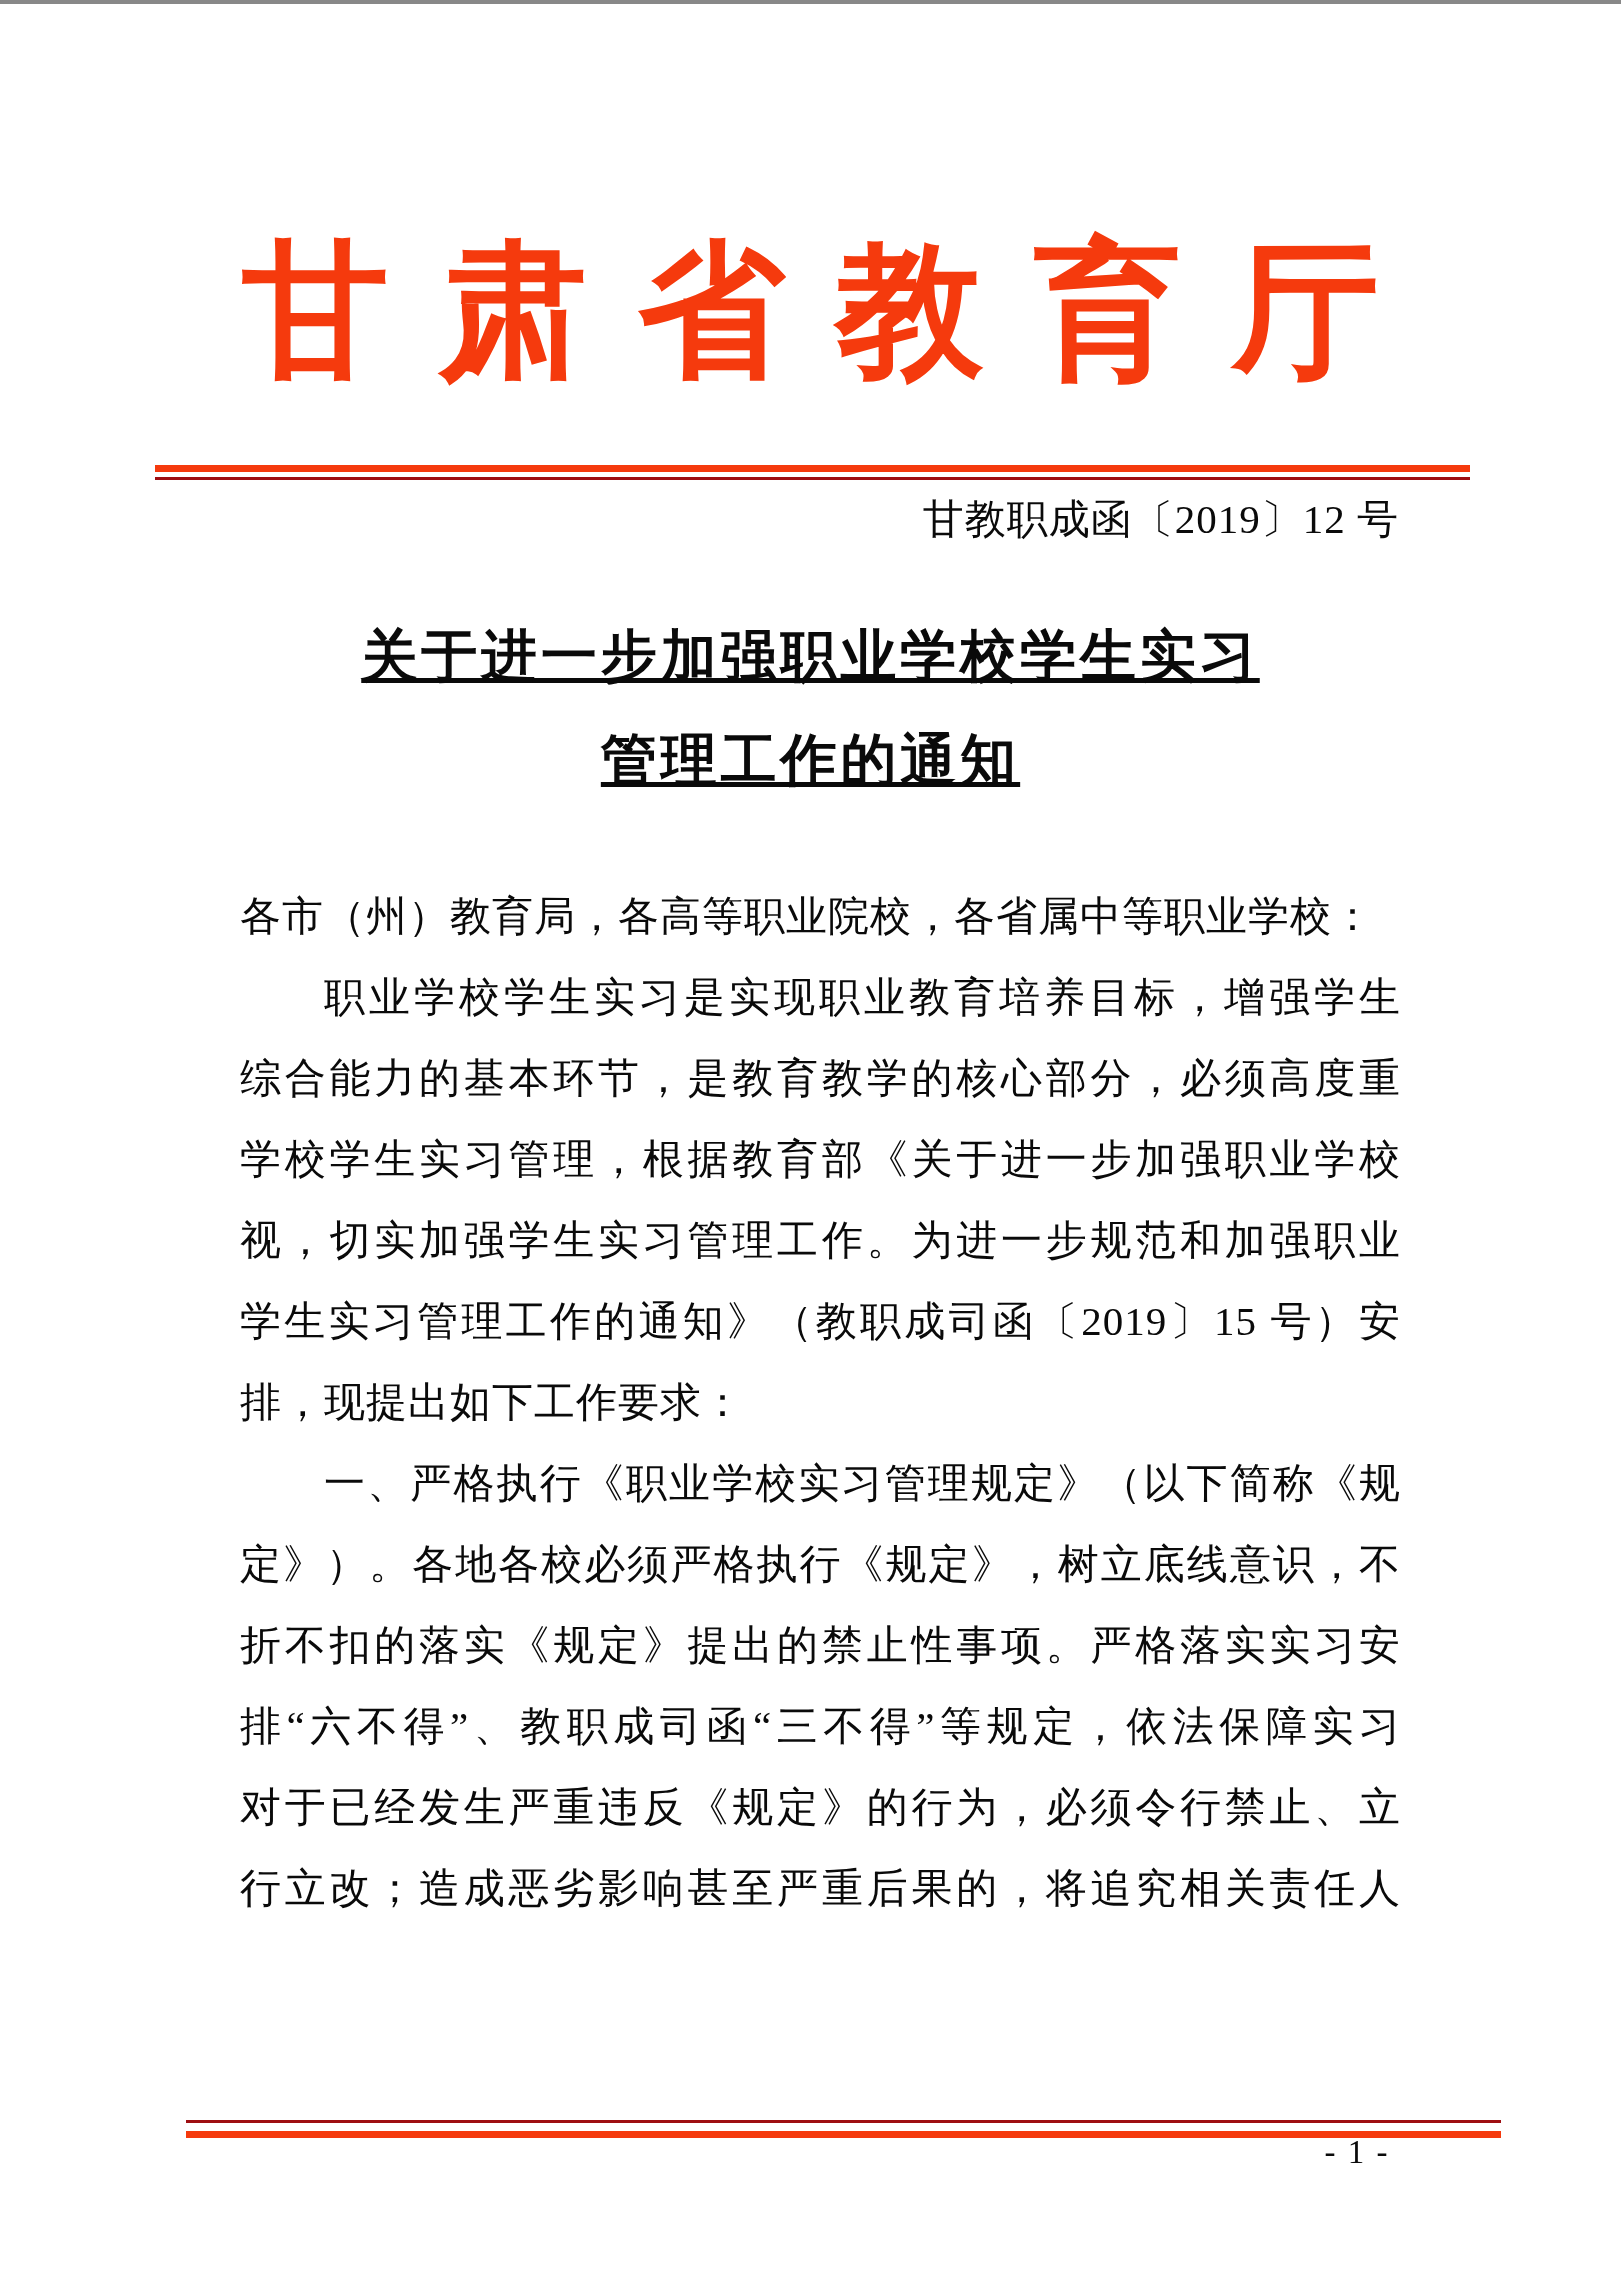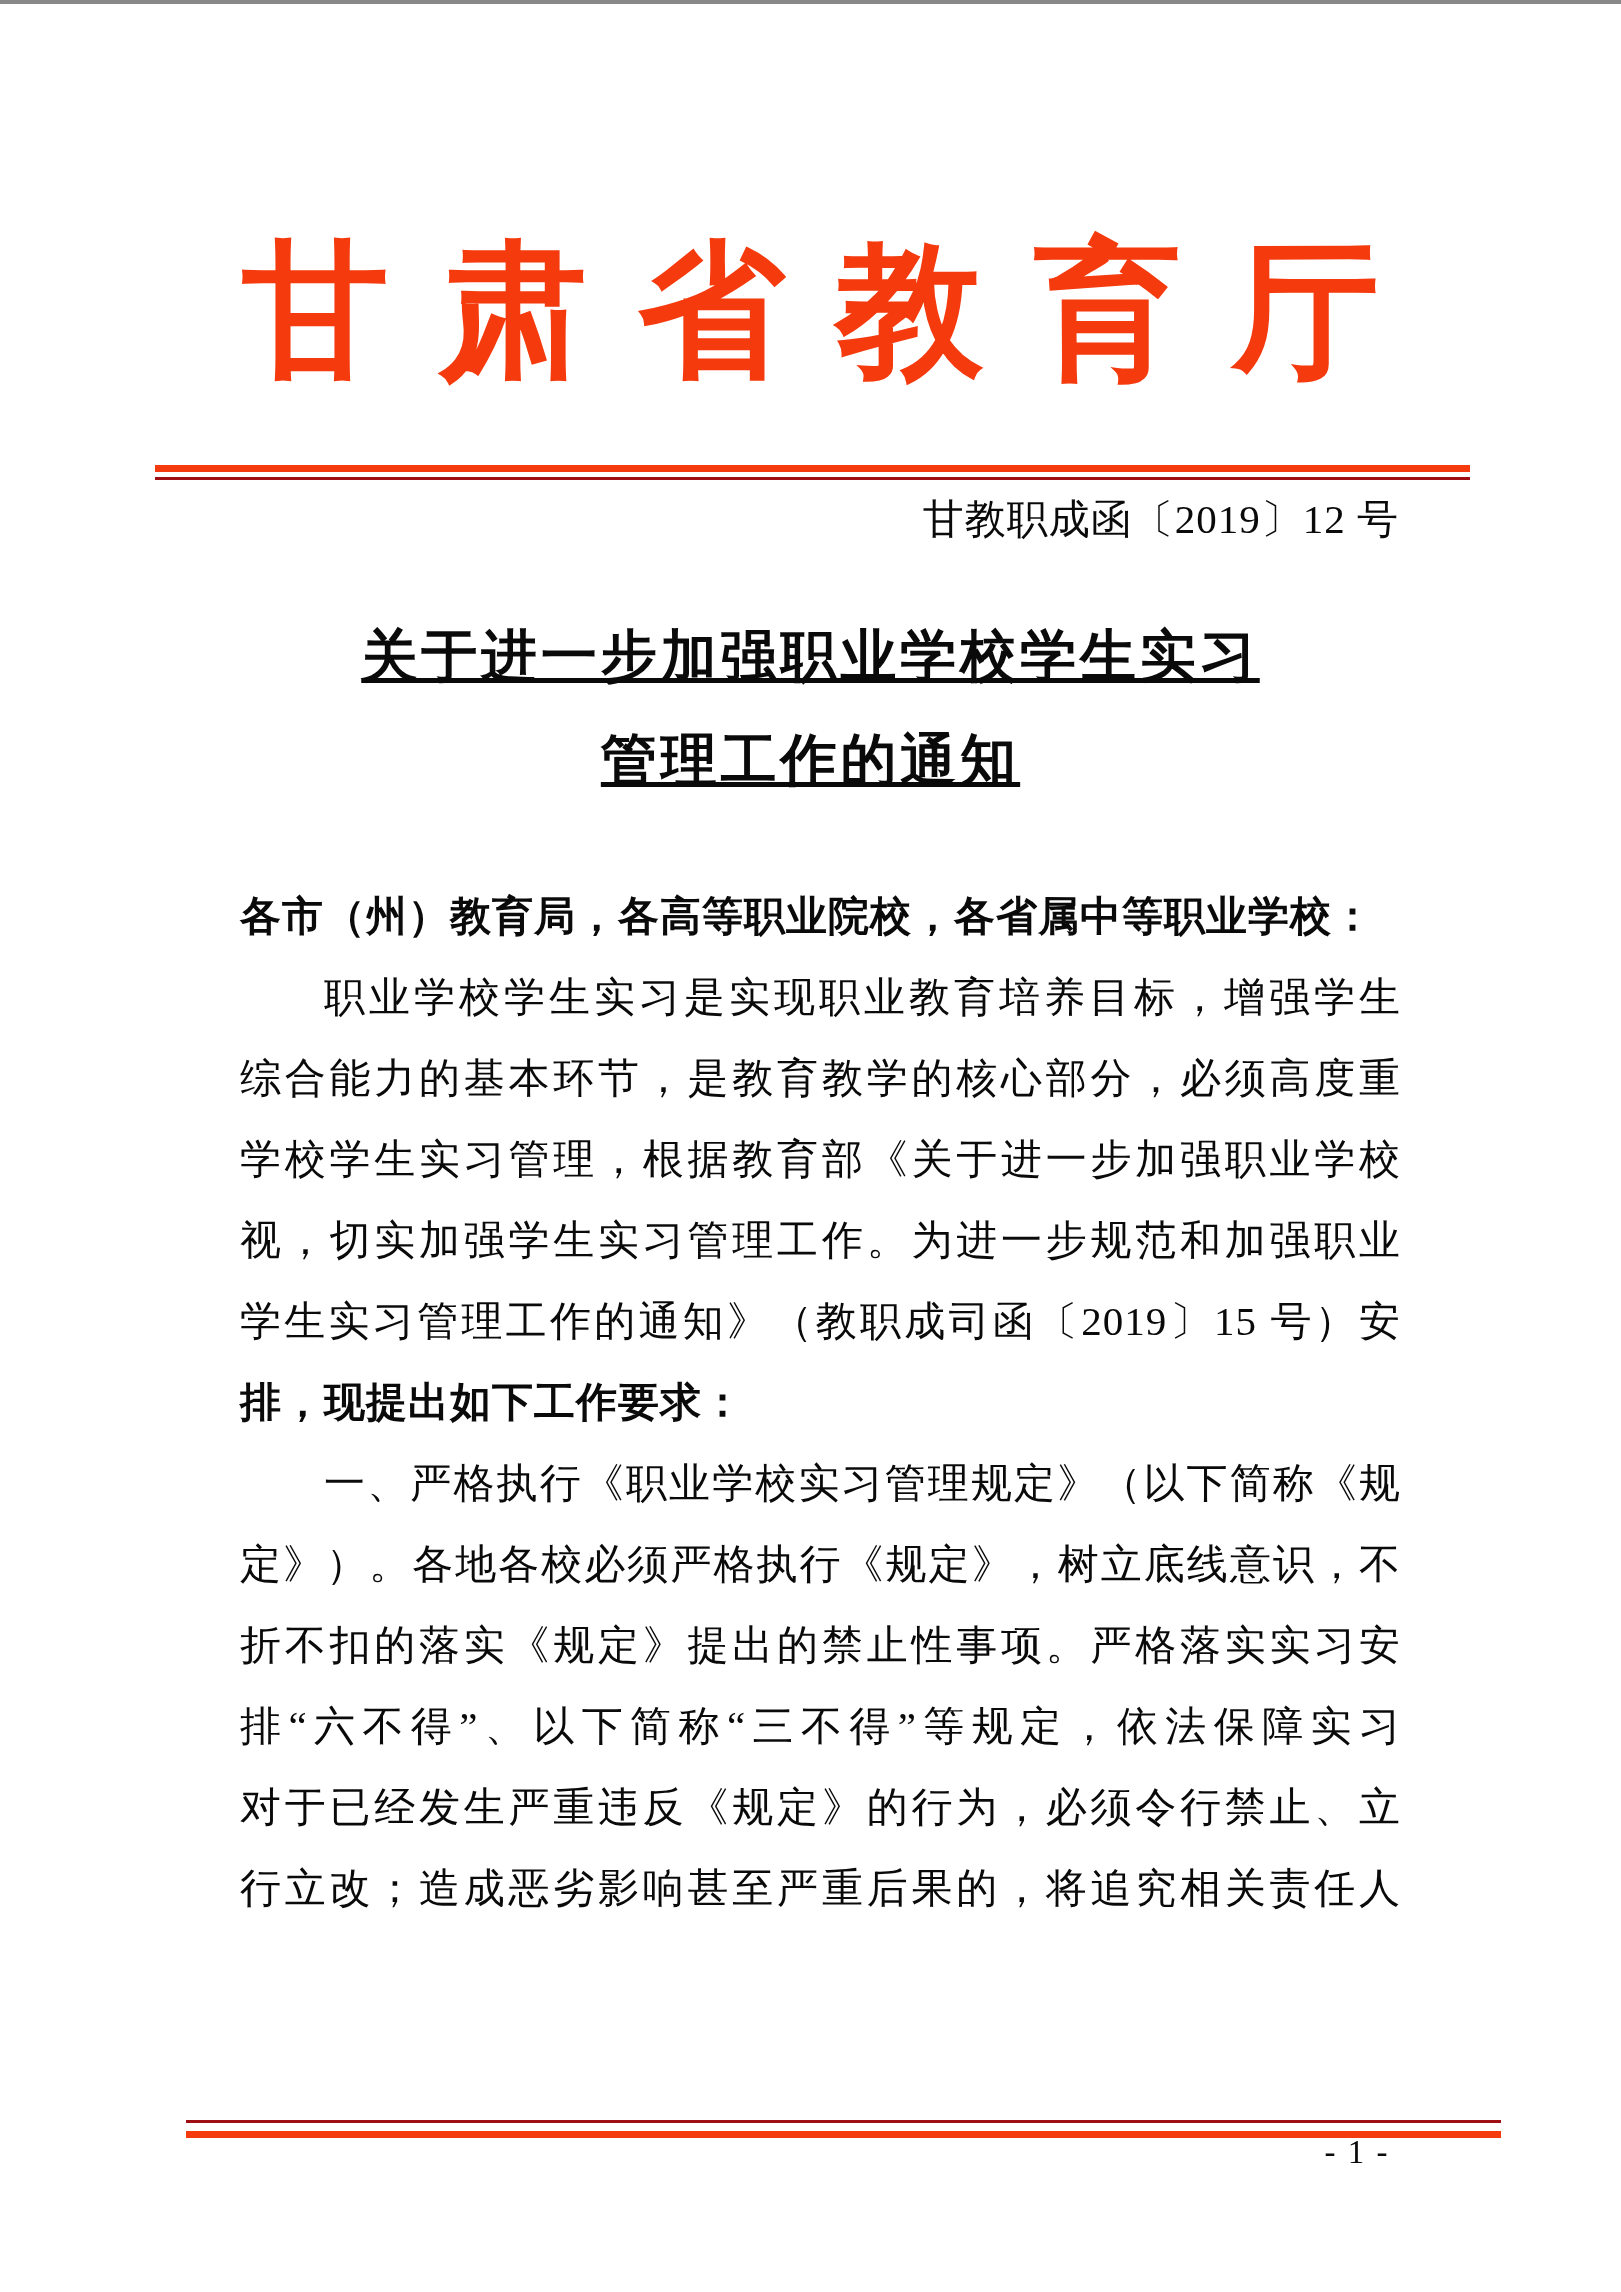--- a/index.html
+++ b/index.html
@@ -60,21 +60,20 @@
     line-height:81px;
     letter-spacing:1px;
     color:var(--ink);
   }
   .line{
     text-align:justify;
     text-align-last:justify;
   }
   .line.no-just{
     text-align-last:left;
-    font-weight:bold;
   }
   .line.indent{
     text-indent:84px;
   }
   .page-number{
     position:absolute;
     top:2129px;left:1302px;width:110px;
     text-align:center;
     font-size:33px;
     line-height:39px;
@@ -103,21 +102,21 @@
       <div class="line no-just">各市（州）教育局，各高等职业院校，各省属中等职业学校：</div>
       <div class="line indent">职业学校学生实习是实现职业教育培养目标，增强学生</div>
       <div class="line">综合能力的基本环节，是教育教学的核心部分，必须高度重</div>
       <div class="line">学校学生实习管理，根据教育部《关于进一步加强职业学校</div>
       <div class="line">视，切实加强学生实习管理工作。为进一步规范和加强职业</div>
       <div class="line">学生实习管理工作的通知》（教职成司函〔2019〕15 号）安</div>
       <div class="line no-just">排，现提出如下工作要求：</div>
       <div class="line indent">一、严格执行《职业学校实习管理规定》（以下简称《规</div>
       <div class="line">定》）。各地各校必须严格执行《规定》，树立底线意识，不</div>
       <div class="line">折不扣的落实《规定》提出的禁止性事项。严格落实实习安</div>
-      <div class="line">排“六不得”、以下简称“三不得”等规定，依法保障实习</div>
+      <div class="line">排“六不得”、教职成司函“三不得”等规定，依法保障实习</div>
       <div class="line">对于已经发生严重违反《规定》的行为，必须令行禁止、立</div>
       <div class="line">行立改；造成恶劣影响甚至严重后果的，将追究相关责任人</div>
     </div>
 
   <div class="rule rule-bottom-thin"></div>
   <div class="rule rule-bottom-thick"></div>
 
   <div class="page-number">- 1 -</div>
 
 </div>

